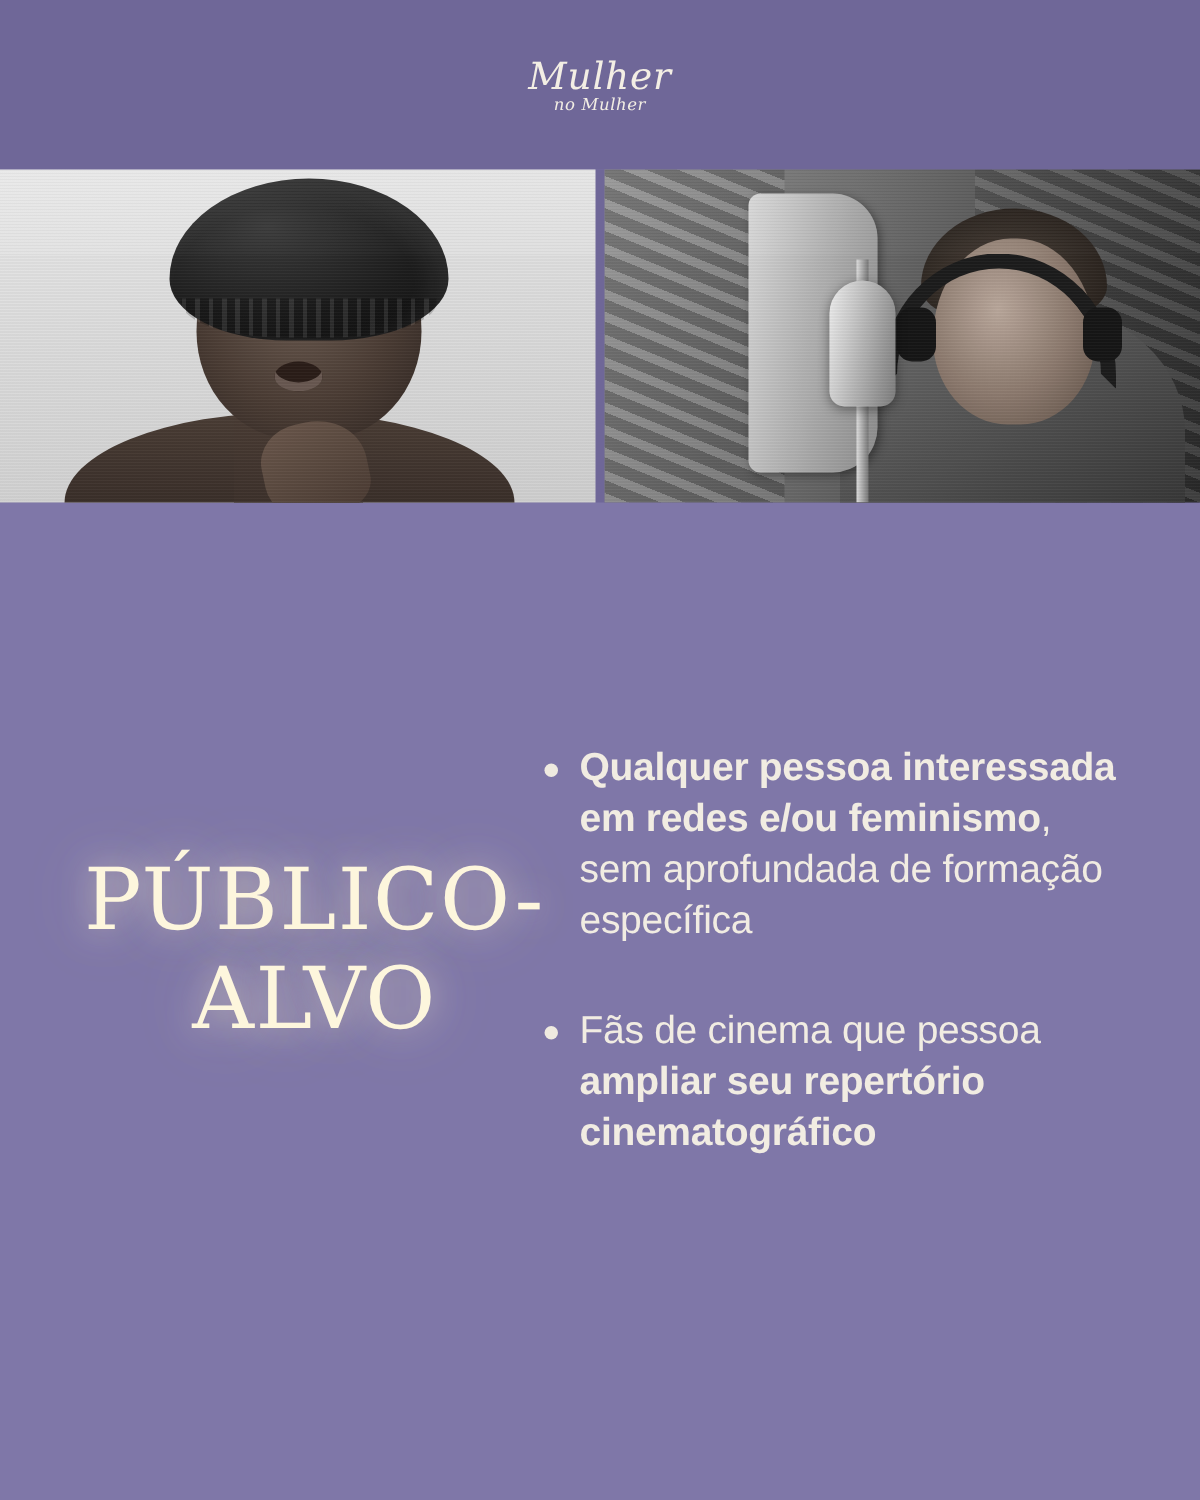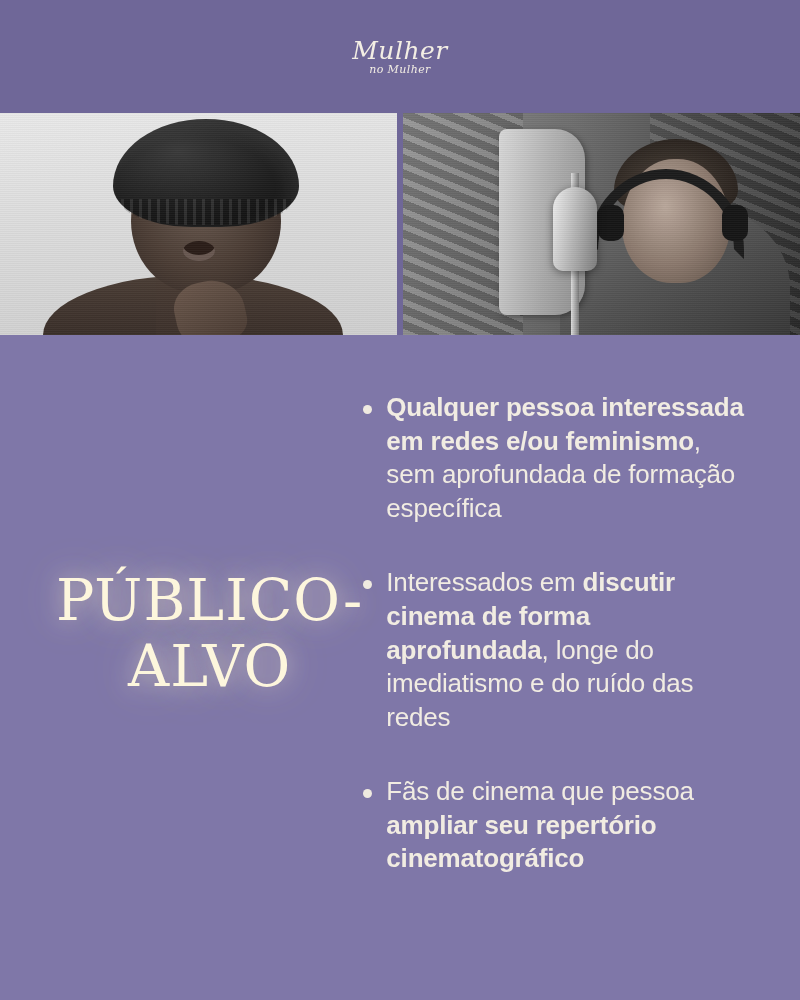--- a/index.html
+++ b/index.html
@@ -336,23 +336,19 @@
   <div class="content">
     <h1 class="title">PÚBLICO-ALVO</h1>
 
     <ul class="bullets" id="bullet-list">
         <li class="bullet">
           <span class="bullet-dot"></span>
           <span class="bullet-text"><b>Qualquer pessoa interessada em redes e/ou feminismo</b><span>, sem aprofundada de formação específica</span></span>
         </li>
         <li class="bullet">
           <span class="bullet-dot"></span>
-          <span class="bullet-text"><span>Interessados em </span><b>discutir cinema de forma aprofundada</b><span>, longe do imediatismo e do ruído das redes</span></span>
-        </li>
-        <li class="bullet">
-          <span class="bullet-dot"></span>
           <span class="bullet-text"><span>Fãs de cinema que pessoa </span><b>ampliar seu repertório cinematográfico</b></span>
         </li>
       </ul>
   </div>
 
   <div class="footer-space"></div>
 </div>
 
 </body></html>

